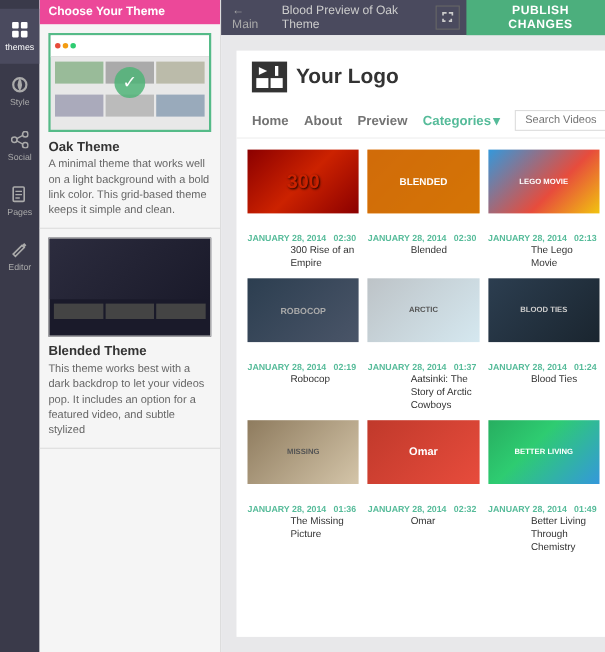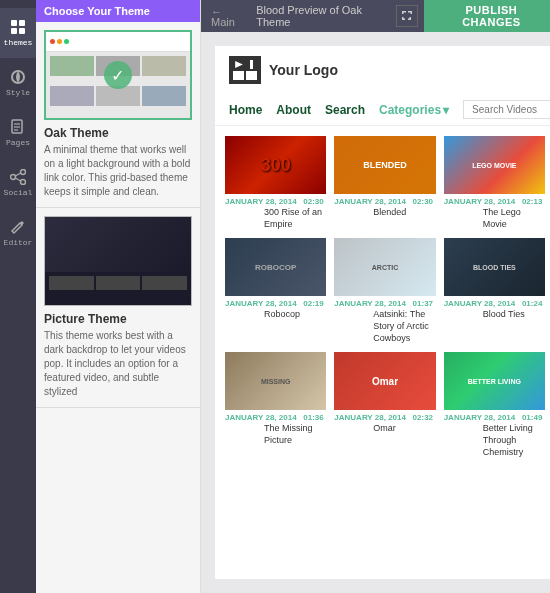--- a/index.html
+++ b/index.html
@@ -29,32 +29,32 @@
     }
     .icon-sidebar-item.active {
       background: #4a4a5e;
       color: #fff;
     }
     .icon-sidebar-item svg {
       width: 16px;
       height: 16px;
       fill: currentColor;
     }
-    .icon-label { font-size: 8px; font-family: Liberation Mono, monospace; }
+    .icon-label { font-size: 8px; }
 
     
     .theme-panel {
       width: 165px;
       background: #f5f5f5;
       border-right: 1px solid #ddd;
       overflow-y: auto;
       flex-shrink: 0;
     }
     .theme-panel-header {
-      background: #8b5cf6;
+      background: #ec4899;
       color: #fff;
       font-size: 11px;
       padding: 5px 8px;
       font-weight: bold;
     }
     .theme-card {
       padding: 8px;
       border-bottom: 1px solid #ddd;
     }
     .theme-card-img {
@@ -233,34 +233,34 @@
       height: 28px;
       background: #333;
       display: grid;
       grid-template-columns: 1fr 1fr;
       grid-template-rows: 1fr 1fr;
       gap: 2px;
       padding: 4px;
       margin-right: 8px;
     }
     .logo-text {
-      font-size: 14px;
+      font-size: 19px;
       font-weight: bold;
       color: #333;
     }
     .site-nav {
       display: flex;
       align-items: center;
       padding: 6px 14px;
       border-bottom: 1px solid #eee;
       gap: 14px;
     }
     .nav-link {
       font-size: 12px;
-      color: #14532d;
+      color: #737373;
       font-weight: bold;
       text-decoration: none;
       cursor: pointer;
     }
     .nav-categories {
       display: flex;
       align-items: center;
       gap: 2px;
       font-size: 12px;
       color: #5b9;
@@ -307,21 +307,21 @@
       align-items: center;
       justify-content: center;
       color: rgba(255,255,255,0.7);
       font-size: 11px;
       font-weight: bold;
       text-align: center;
     }
     .video-date {
       font-size: 8px;
       color: #5b9;
-      margin-top: 3px;
+      margin-top: 18px;
       font-weight: bold;
     }
     .video-title {
       font-size: 9px;
       color: #333;
       margin-top: 1px;
       line-height: 1.3;
       margin-left: 39px;
     }
   </style>
@@ -340,36 +340,36 @@
   </div>
   <div class="icon-sidebar-item">
     <svg viewBox="0 0 16 16">
       <circle cx="8" cy="8" r="6" fill="none" stroke="currentColor" stroke-width="2"></circle>
       <path d="M8 2 Q12 8 8 14 Q4 8 8 2Z"></path>
     </svg>
     <span class="icon-label">Style</span>
   </div>
   <div class="icon-sidebar-item">
     <svg viewBox="0 0 16 16">
-      <rect x="2" y="1" width="10" height="13" rx="1" fill="none" stroke="currentColor" stroke-width="1.5"></rect>
-      <line x1="4" y1="5" x2="10" y2="5" stroke="currentColor" stroke-width="1.2"></line>
-      <line x1="4" y1="8" x2="10" y2="8" stroke="currentColor" stroke-width="1.2"></line>
-      <line x1="4" y1="11" x2="8" y2="11" stroke="currentColor" stroke-width="1.2"></line>
-    </svg>
-    <span class="icon-label">Pages</span>
-  </div>
-  <div class="icon-sidebar-item">
-    <svg viewBox="0 0 16 16">
       <circle cx="13" cy="3" r="2.5" fill="none" stroke="currentColor" stroke-width="1.5"></circle>
       <circle cx="3" cy="8" r="2.5" fill="none" stroke="currentColor" stroke-width="1.5"></circle>
       <circle cx="13" cy="13" r="2.5" fill="none" stroke="currentColor" stroke-width="1.5"></circle>
       <line x1="5.3" y1="7" x2="10.7" y2="4" stroke="currentColor" stroke-width="1.2"></line>
       <line x1="5.3" y1="9" x2="10.7" y2="12" stroke="currentColor" stroke-width="1.2"></line>
     </svg>
     <span class="icon-label">Social</span>
+  </div>
+  <div class="icon-sidebar-item">
+    <svg viewBox="0 0 16 16">
+      <rect x="2" y="1" width="10" height="13" rx="1" fill="none" stroke="currentColor" stroke-width="1.5"></rect>
+      <line x1="4" y1="5" x2="10" y2="5" stroke="currentColor" stroke-width="1.2"></line>
+      <line x1="4" y1="8" x2="10" y2="8" stroke="currentColor" stroke-width="1.2"></line>
+      <line x1="4" y1="11" x2="8" y2="11" stroke="currentColor" stroke-width="1.2"></line>
+    </svg>
+    <span class="icon-label">Pages</span>
   </div>
   <div class="icon-sidebar-item">
     <svg viewBox="0 0 16 16">
       <path d="M2 12 L10 4 L12 6 L4 14 Z" fill="none" stroke="currentColor" stroke-width="1.5"></path>
       <path d="M10 4 L12 2 L14 4 L12 6 Z"></path>
     </svg>
     <span class="icon-label">Editor</span>
   </div>
 </div>
 
@@ -400,21 +400,21 @@
 
   <div class="theme-card">
     <div class="theme-card-img rosewood-preview">
       <div class="rosewood-preview-hero" style="background:linear-gradient(135deg,#2c2c3e,#1a1a2a);"></div>
       <div class="rosewood-preview-grid">
         <div class="rosewood-preview-cell"></div>
         <div class="rosewood-preview-cell"></div>
         <div class="rosewood-preview-cell"></div>
       </div>
     </div>
-    <div class="theme-name">Picture Theme</div>
+    <div class="theme-name">Blended Theme</div>
     <div class="theme-desc">This theme works best with a dark backdrop to let your videos pop. It includes an option for a featured video, and subtle stylized</div>
   </div>
 </div>
 
 <div class="main-area">
   <div class="top-bar">
     <div class="top-bar-left">
       <span class="back-link">← Main</span>
       <span class="top-bar-title">Blood Preview of Oak Theme</span>
     </div>
@@ -437,21 +437,21 @@
           <div style="background:#fff;width:3px;height:100%;margin:auto;"></div>
           <div style="background:#fff;"></div>
           <div style="background:#fff;"></div>
         </div>
         <span class="logo-text">Your Logo</span>
       </div>
 
       <div class="site-nav">
         <a class="nav-link">Home</a>
         <a class="nav-link">About</a>
-        <a class="nav-link">Search</a>
+        <a class="nav-link">Preview</a>
         <div class="nav-categories">
           <span>Categories</span>
           <span>▾</span>
         </div>
         <input class="search-box" type="text" placeholder="Search Videos" style="">
       </div>
 
       <div class="video-grid">
 
         <div class="video-item">

